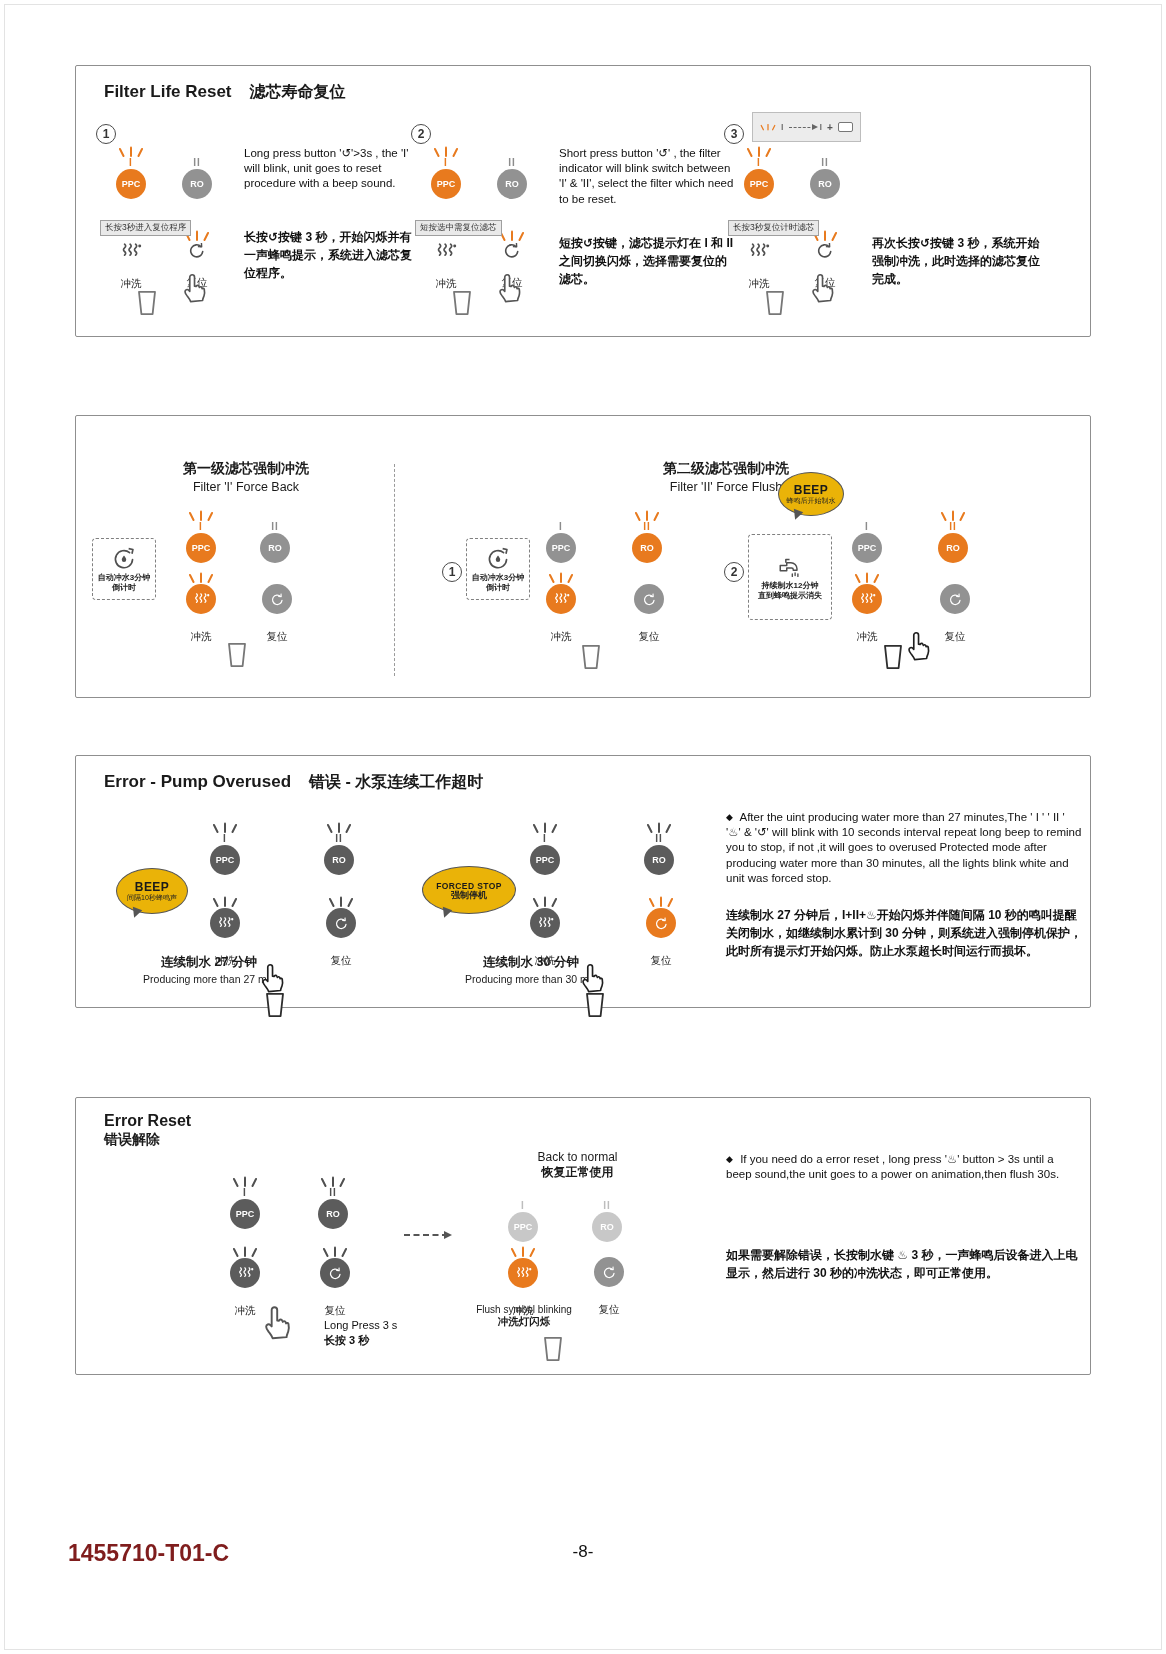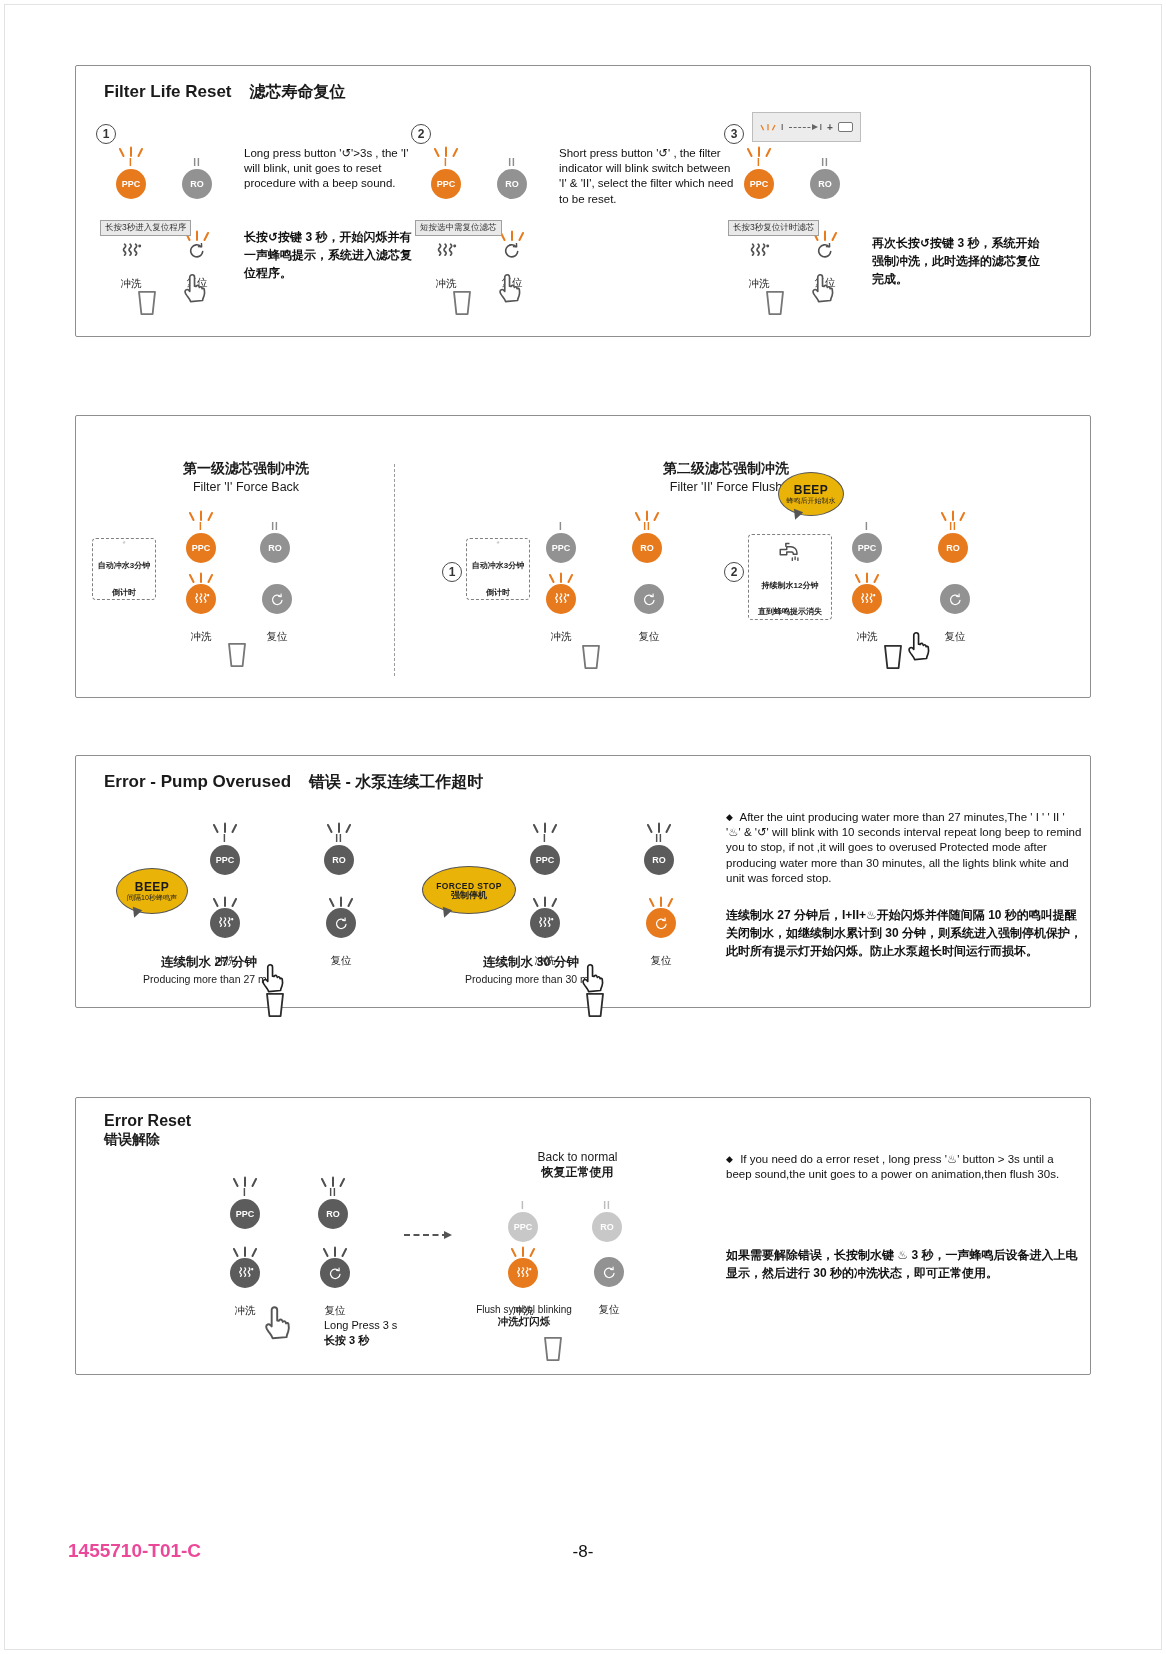--- a/index.html
+++ b/index.html
@@ -48,21 +48,21 @@
 .hand.dark{color:#1f1f1f}
 .hand.big{width:32px;height:36px}
 .bubble{position:absolute;border:1.4px solid #555;border-radius:50%;background:#eab308;display:flex;
         flex-direction:column;align-items:center;justify-content:center;text-align:center;z-index:3;padding:2px}
 .bubble::after{content:"";position:absolute;left:18%;bottom:-10px;border:5px solid transparent;border-top:10px solid #555;transform:rotate(20deg)}
 .b1{font-size:12px;font-weight:bold;letter-spacing:.4px}
 .b1.small{font-size:8.5px}
 .b2{font-size:7px;color:#222;line-height:8.5px}
 .b2.zh{font-size:9px;font-weight:bold}
 .dashedbox{position:absolute;border:1.4px dashed #808080;border-radius:4px;display:flex;flex-direction:column;
-           align-items:center;justify-content:center;gap:17px;text-align:center;background:#fff;padding:2px}
+           align-items:center;justify-content:center;gap:1px;text-align:center;background:#fff;padding:2px}
 .tinytxt{font-size:8px;line-height:9.5px;color:#222;font-weight:bold;white-space:nowrap}
 .dpicto{width:26px;height:26px;color:#4f4f4f}
 .divider{position:absolute;border-left:1.6px dashed #9a9a9a}
 .heading{position:absolute;text-align:center}
 .h-zh{font-size:14px;font-weight:bold}
 .h-en{font-size:12.5px;margin-top:2px}
 .darrow{position:absolute;height:0;border-top:2px dashed #555}
 .darrow::after{content:"";position:absolute;right:-4px;top:-5px;border-left:8px solid #555;border-top:4px solid transparent;border-bottom:4px solid transparent}
 .darrow2{width:26px;height:0;border-top:1.6px dashed #666;position:relative;align-self:center}
 .darrow2::after{content:"";position:absolute;right:-3px;top:-4px;border-left:6px solid #666;border-top:3px solid transparent;border-bottom:3px solid transparent}
@@ -74,21 +74,21 @@
 .lp{position:absolute;font-size:11px;line-height:1.35;color:#111}
 .lp .bold{font-weight:bold}
 .strip{position:absolute;display:flex;align-items:center;gap:5px;background:#ececec;border:1px solid #bdbdbd;
        padding:3px 7px;height:30px;z-index:1}
 .minisym{font-size:9px;font-weight:bold;color:#777}
 .plus{font-size:10px;color:#555;font-weight:bold}
 .timerbox{width:15px;height:10px;border:1.5px solid #777;border-radius:2px;background:#fff;display:inline-block}
 .title2{position:absolute;left:28px;top:14px}
 .title2 .t-en{display:block;font-size:16px}
 .title2 .t-zh{display:block;font-size:14px;margin-top:1px}
-.footer-left{position:absolute;left:68px;top:1540px;font-size:19px;font-weight:bold;color:#ec4899}
+.footer-left{position:absolute;left:68px;top:1540px;font-size:23px;font-weight:bold;color:#7f1d1d}
 .footer-center{position:absolute;left:0;right:0;top:1542px;text-align:center;font-size:17px;color:#111}
 </style>
 </head>
 <body>
 
 <svg width="0" height="0" style="position:absolute" aria-hidden="true">
   <symbol id="sym-rays" viewBox="0 0 26 11">
     <g stroke="currentColor" stroke-width="2" stroke-linecap="round" fill="none">
       <path d="M13 10V1.5"></path>
         <path d="M5.5 10 2 3"></path>
@@ -207,20 +207,21 @@
         </svg>
       <span class="plbl">复位</span>
     </div>
     <svg class="cup" style="left:40px;top:168px">
         <use href="#sym-cup"></use>
       </svg>
     <svg class="hand" style="left:84px;top:150px">
         <use href="#sym-hand"></use>
       </svg>
     <p class="txt-en" style="left:148px;top:24px;width:176px">Short press button '↺' , the filter indicator will blink switch between 'I' &amp; 'II', select the filter which need to be reset.</p>
+    <p class="txt-zh" style="left:148px;top:112px;width:176px">短按↺按键，滤芯提示灯在 I 和 II 之间切换闪烁，选择需要复位的滤芯。</p>
   </div>
 
   <div class="strip" style="left:676px;top:46px">
     <svg class="minirays o">
         <use href="#sym-rays"></use>
       </svg>
     <span class="minisym o">I</span>
     <span class="darrow2"></span>
     <span class="minisym">I</span>
     <span class="plus">+</span>

